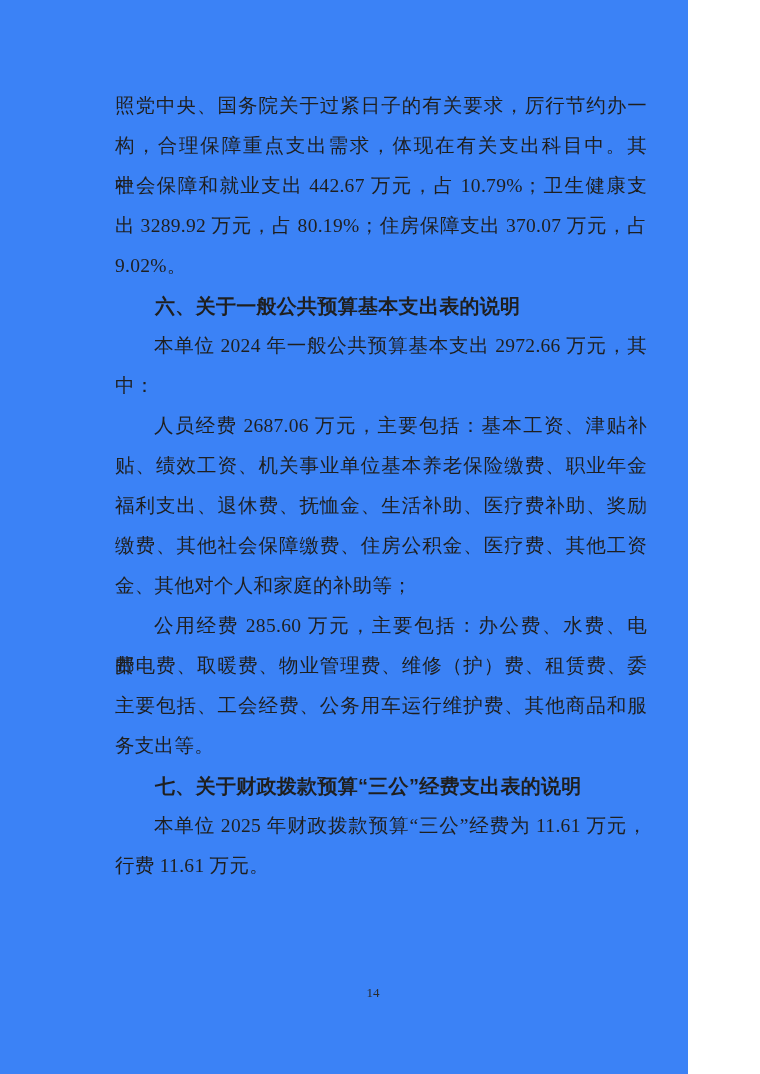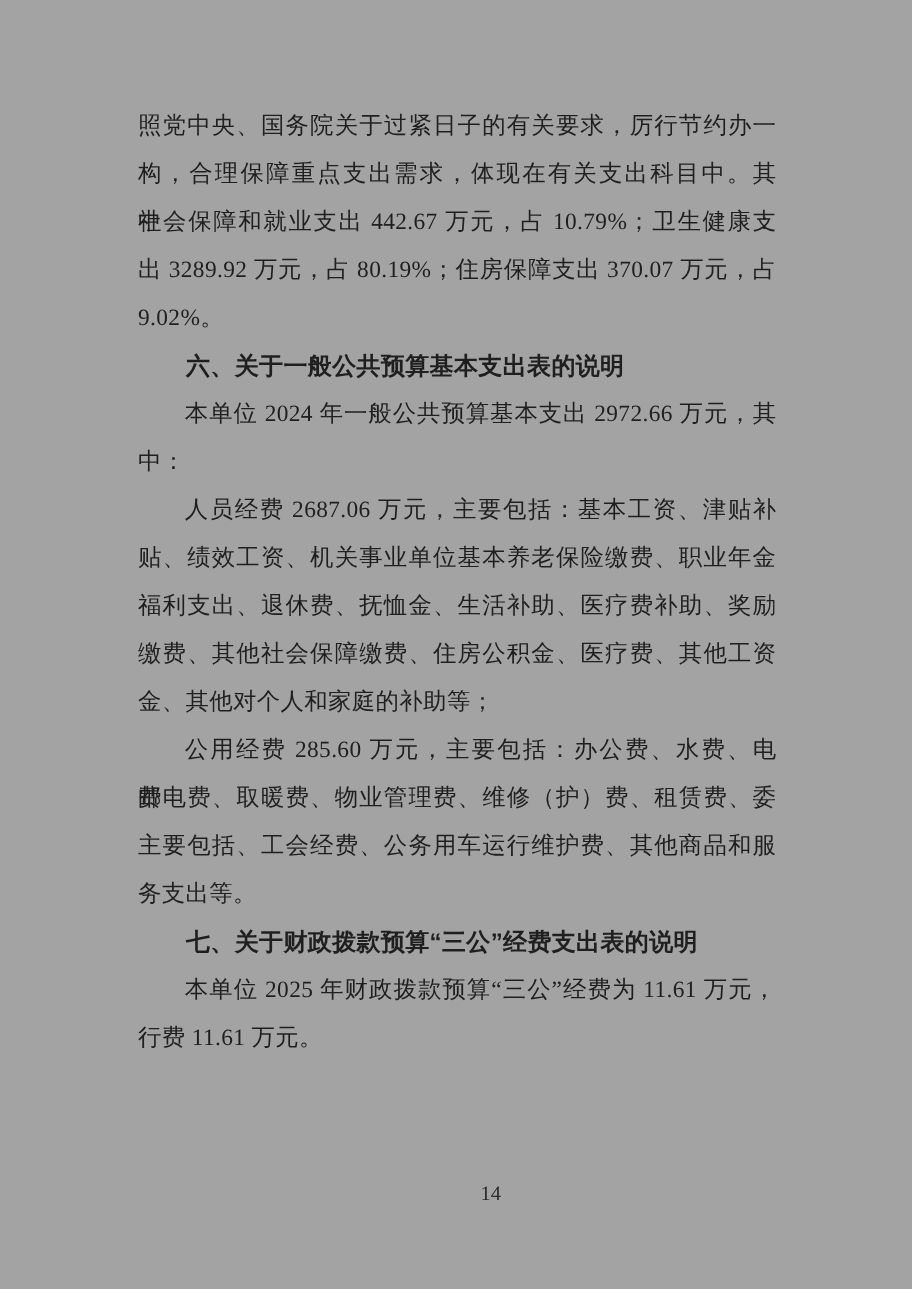--- a/index.html
+++ b/index.html
@@ -2,23 +2,23 @@
 <html><head>
 <meta charset="utf-8">
 <style>
   html, body {
     margin: 0;
     padding: 0;
     background: #ffffff;
   }
   .page {
     position: relative;
-    width: 760px;
+    width: 688px;
     height: 1074px;
-    background: #a3a3a3;
+    background: #3b82f6;
     overflow: hidden;
     font-family: "Liberation Serif", "DejaVu Serif", serif;
     color: #1f1f1f;
   }
   .content {
     position: absolute;
     left: 115px;
     top: 86px;
     width: 532px;
   }
@@ -42,21 +42,21 @@
     font-weight: bold;
     font-size: 20px;
   }
   .page-number {
     position: absolute;
     top: 985px;
     left: 0;
     right: 0;
     padding-left: 38px;
     text-align: center;
-    font-size: 17px;
+    font-size: 13px;
     color: #2a2a2a;
     font-family: "Liberation Serif", "DejaVu Serif", serif;
     margin-left: 20px;
   }
 </style>
 </head>
 <body>
 
 <div class="page">
   <div class="content">

